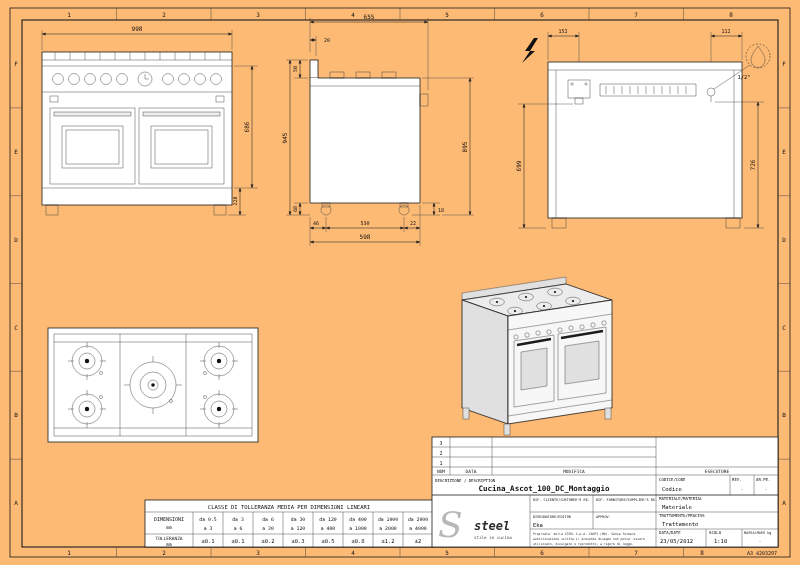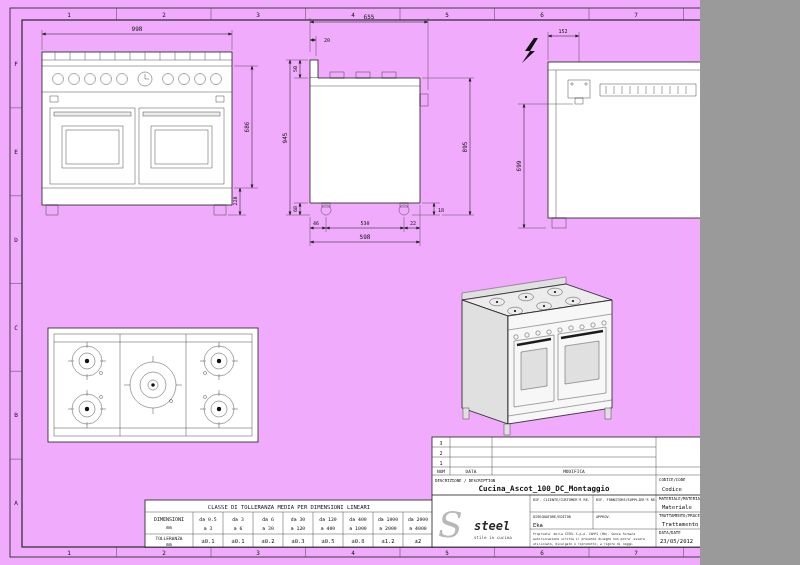--- a/index.html
+++ b/index.html
@@ -1,16 +1,16 @@
 <!DOCTYPE html>
 <html><head>
 <meta charset="utf-8">
 <style>
   html,body{margin:0;padding:0;background:#9a9a9a;}
-  .sheet{width:700px;height:565px;background:#f0abfc;position:relative;overflow:hidden;
+  .sheet{width:800px;height:565px;background:#fdba74;position:relative;overflow:hidden;
          font-family:"DejaVu Sans Mono", monospace;}
   svg line,svg rect,svg circle,svg ellipse,svg polygon,svg polyline,svg path{
     stroke:#1c1c1c;fill:none;stroke-width:.8;}
   svg .thin{stroke-width:.45;stroke:#3a3a3a;}
   svg .med{stroke-width:.8;}
   svg .thk{stroke-width:1.1;}
   svg .ext{stroke-width:.45;stroke:#4a4a4a;}
   svg .dml{stroke-width:.55;stroke:#222;marker-start:url(#aS);marker-end:url(#aE);}
   svg .fillw{fill:#ffffff;}
   svg .fgrey{fill:#ececec;}

